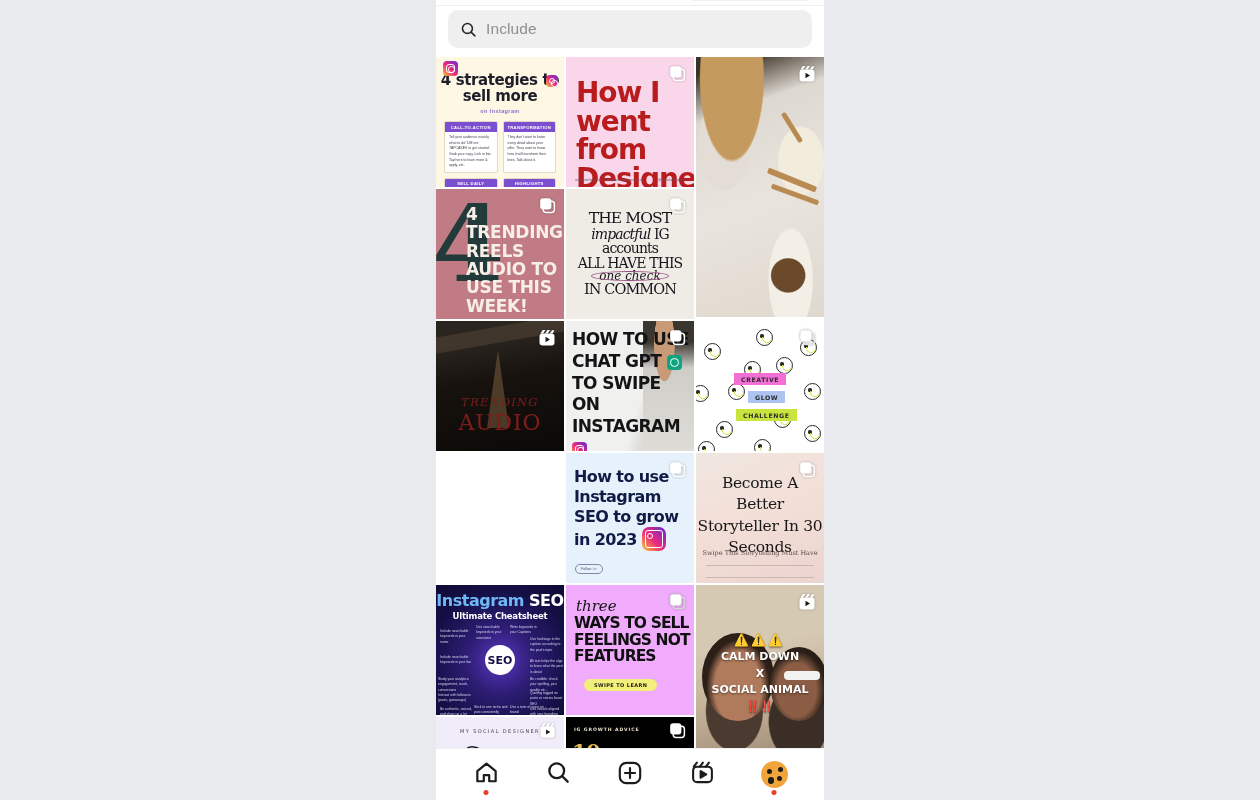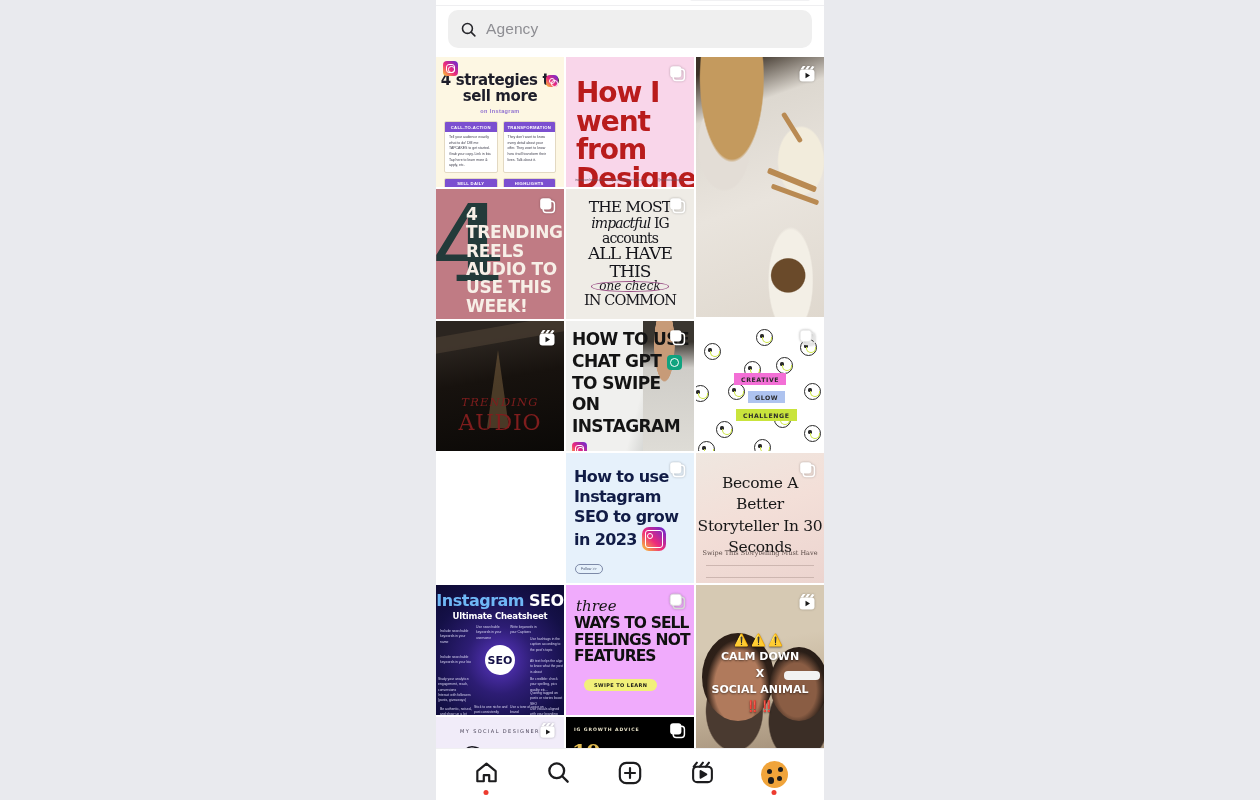--- a/index.html
+++ b/index.html
@@ -90,21 +90,21 @@
   .bg-rose { background:#c07b84; }
   .big4 { position:absolute; left:-4px; top:14px; font-family:"DejaVu Serif", serif; font-weight:bold; font-size:104px; color:#233a3a; line-height:.8; }
   .tr-txt { position:absolute; left:30px; top:16px; right:4px; font-family:"DejaVu Sans", sans-serif; font-weight:bold; font-size:17px; line-height:1.08; color:#f7efe7; letter-spacing:-.3px;}
 
   
   .bg-cream { background:#efece6; }
   .imp { position:absolute; inset:0; display:flex; flex-direction:column; align-items:center; justify-content:center; text-align:center; color:#14141a; font-family:"DejaVu Serif", serif; line-height:1.03;}
   .imp .l1{font-size:15.5px;letter-spacing:-.9px;}
   .imp .l2{font-size:14px;letter-spacing:-.9px;}
   .imp .l2 i{font-family:"DejaVu Serif",serif;font-style:italic;}
-  .imp .l3{font-size:17px;letter-spacing:-.9px;}
+  .imp .l3{font-size:14px;letter-spacing:-.9px;}
   .imp .l4{font-size:12px;font-style:italic;position:relative;padding:0 6px;}
   .imp .l4::after{content:"";position:absolute;left:-2px;right:-2px;top:1px;bottom:1px;border:1px solid #9a4f86;border-radius:50%;}
   .imp .l5{font-size:14.5px;letter-spacing:-.9px;}
 
   
   .bg-night{position:absolute;inset:0;background:
       linear-gradient(170deg,#2b2520 0 18%, #17120e 45%, #0b0907 100%);}
   .bg-night .tower{position:absolute;left:40%;top:22%;width:0;height:0;border-left:11px solid transparent;border-right:11px solid transparent;border-bottom:78px solid rgba(120,95,62,.55);}
   .bg-night .beam{position:absolute;left:-4%;top:3%;width:120%;height:16px;background:rgba(90,76,60,.45);transform:rotate(-10deg);}
   .ta { position:absolute; left:0; right:0; bottom:16px; text-align:center; color:#7f1d1d;}
@@ -182,21 +182,21 @@
   </div>
 
   <div id="search-wrap">
     <div id="search-bar">
       <span class="q-icon">
         <svg viewBox="0 0 24 24" width="17" height="17" fill="none" stroke="#26262b" stroke-width="2.2" stroke-linecap="round">
             <circle cx="10.5" cy="10.5" r="7"></circle>
             <line x1="16" y1="16" x2="21" y2="21"></line>
           </svg>
       </span>
-      <span class="ph">Agency</span>
+      <span class="ph">Include</span>
     </div>
   </div>
 
   <div id="grid">
 
     <div class="tile bg-strat" style="left:0;top:0;width:128px;height:130px">
       <div class="ig-badge" style="left:7px;top:4px"></div>
       <div class="ig-badge" style="right:6px;top:18px;width:12px;height:12px"></div>
       <div class="strat-title">4 strategies to sell more</div>
       <div class="strat-sub">on Instagram</div>

